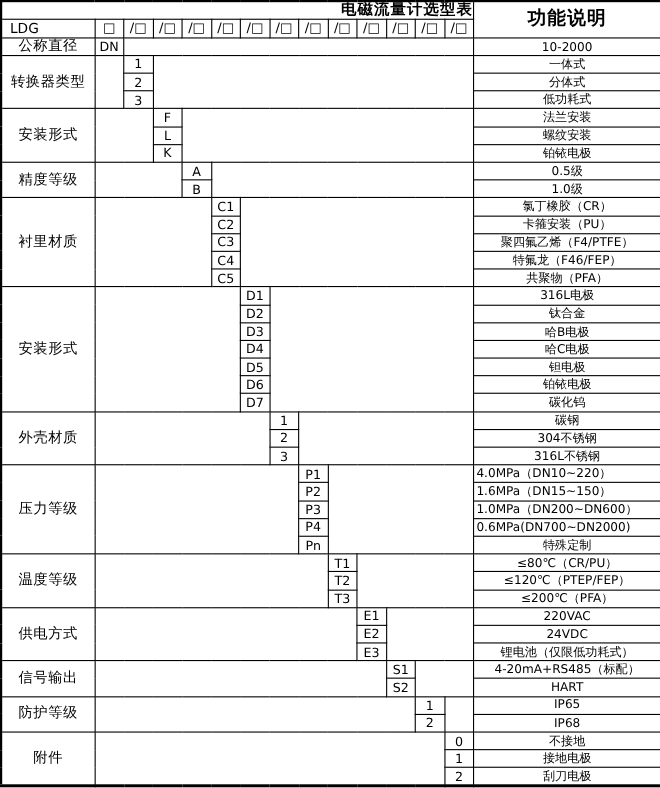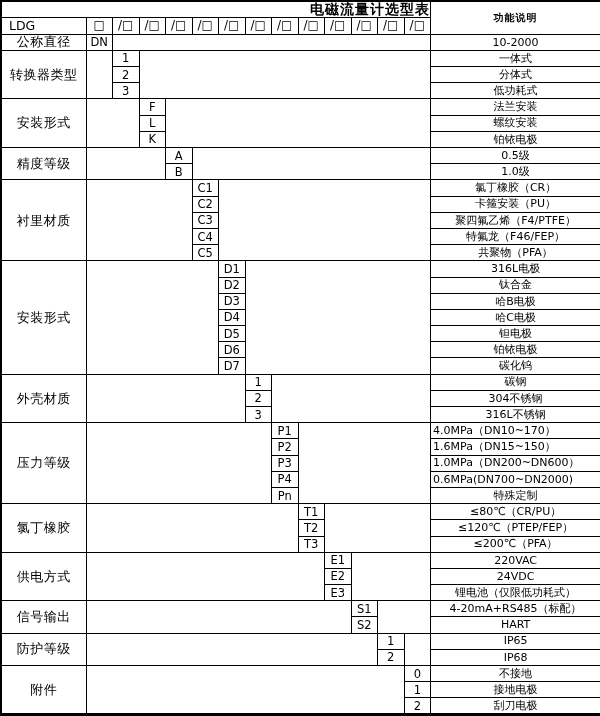--- a/index.html
+++ b/index.html
@@ -5,21 +5,21 @@
   html,body{margin:0;padding:0;background:#ffffff;}
   body{width:600px;font-family:"DejaVu Sans","Liberation Sans",sans-serif;color:#000;}
   table{border-collapse:collapse;table-layout:fixed;width:600px;height:716px;
         border:2px solid #000;border-bottom:3px solid #000;background:#fff;}
   td{border:1px solid #000;padding:0;margin:0;text-align:center;vertical-align:middle;
      overflow:hidden;white-space:nowrap;font-size:12.5px;line-height:1.05;}
   tr{height:16.2px;}
   tr.title-row{height:15px;}
   tr.model-row{height:17px;margin-left:20px;}
   td.title{font-size:14px;font-weight:bold;letter-spacing:1px;text-align:right;}
-  td.funchdr{font-size:10px;font-weight:bold;letter-spacing:1px;}
+  td.funchdr{font-size:17px;font-weight:bold;letter-spacing:1px;}
   td.model-prefix{text-align:left;padding-left:7px;font-size:12.5px;}
   td.model-box{font-size:12px;}
   td.lbl{font-size:13px;letter-spacing:0.5px;margin-top:36px;}
   td.code{font-size:11.5px;margin-left:15px;}
   td.func{font-size:11px;}
   td.func.left{text-align:left;padding-left:2px;}
   td.fill{background:#fff;}
   col.c-lbl{width:85px;}
   col.c-code{width:26.5px;}
   col.c-func{width:170.5px;}
@@ -190,41 +190,41 @@
   <tr>
     <td class="code">3</td>
     <td class="func">316L不锈钢</td>
   </tr>
 
   <tr>
     <td class="lbl" rowspan="5">压力等级</td>
     <td class="fill" rowspan="5" colspan="7"></td>
     <td class="code">P1</td>
     <td class="fill" rowspan="5" colspan="5"></td>
-    <td class="func left">4.0MPa（DN10~170）</td>
+    <td class="func left">4.0MPa（DN10~220）</td>
   </tr>
   <tr>
     <td class="code">P2</td>
     <td class="func left">1.6MPa（DN15~150）</td>
   </tr>
   <tr>
     <td class="code">P3</td>
     <td class="func left">1.0MPa（DN200~DN600）</td>
   </tr>
   <tr>
     <td class="code">P4</td>
     <td class="func left">0.6MPa(DN700~DN2000)</td>
   </tr>
   <tr>
     <td class="code">Pn</td>
     <td class="func">特殊定制</td>
   </tr>
 
   <tr>
-    <td class="lbl" rowspan="3">氯丁橡胶</td>
+    <td class="lbl" rowspan="3">温度等级</td>
     <td class="fill" rowspan="3" colspan="8"></td>
     <td class="code">T1</td>
     <td class="fill" rowspan="3" colspan="4"></td>
     <td class="func">≤80℃（CR/PU）</td>
   </tr>
   <tr>
     <td class="code">T2</td>
     <td class="func">≤120℃（PTEP/FEP）</td>
   </tr>
   <tr>

